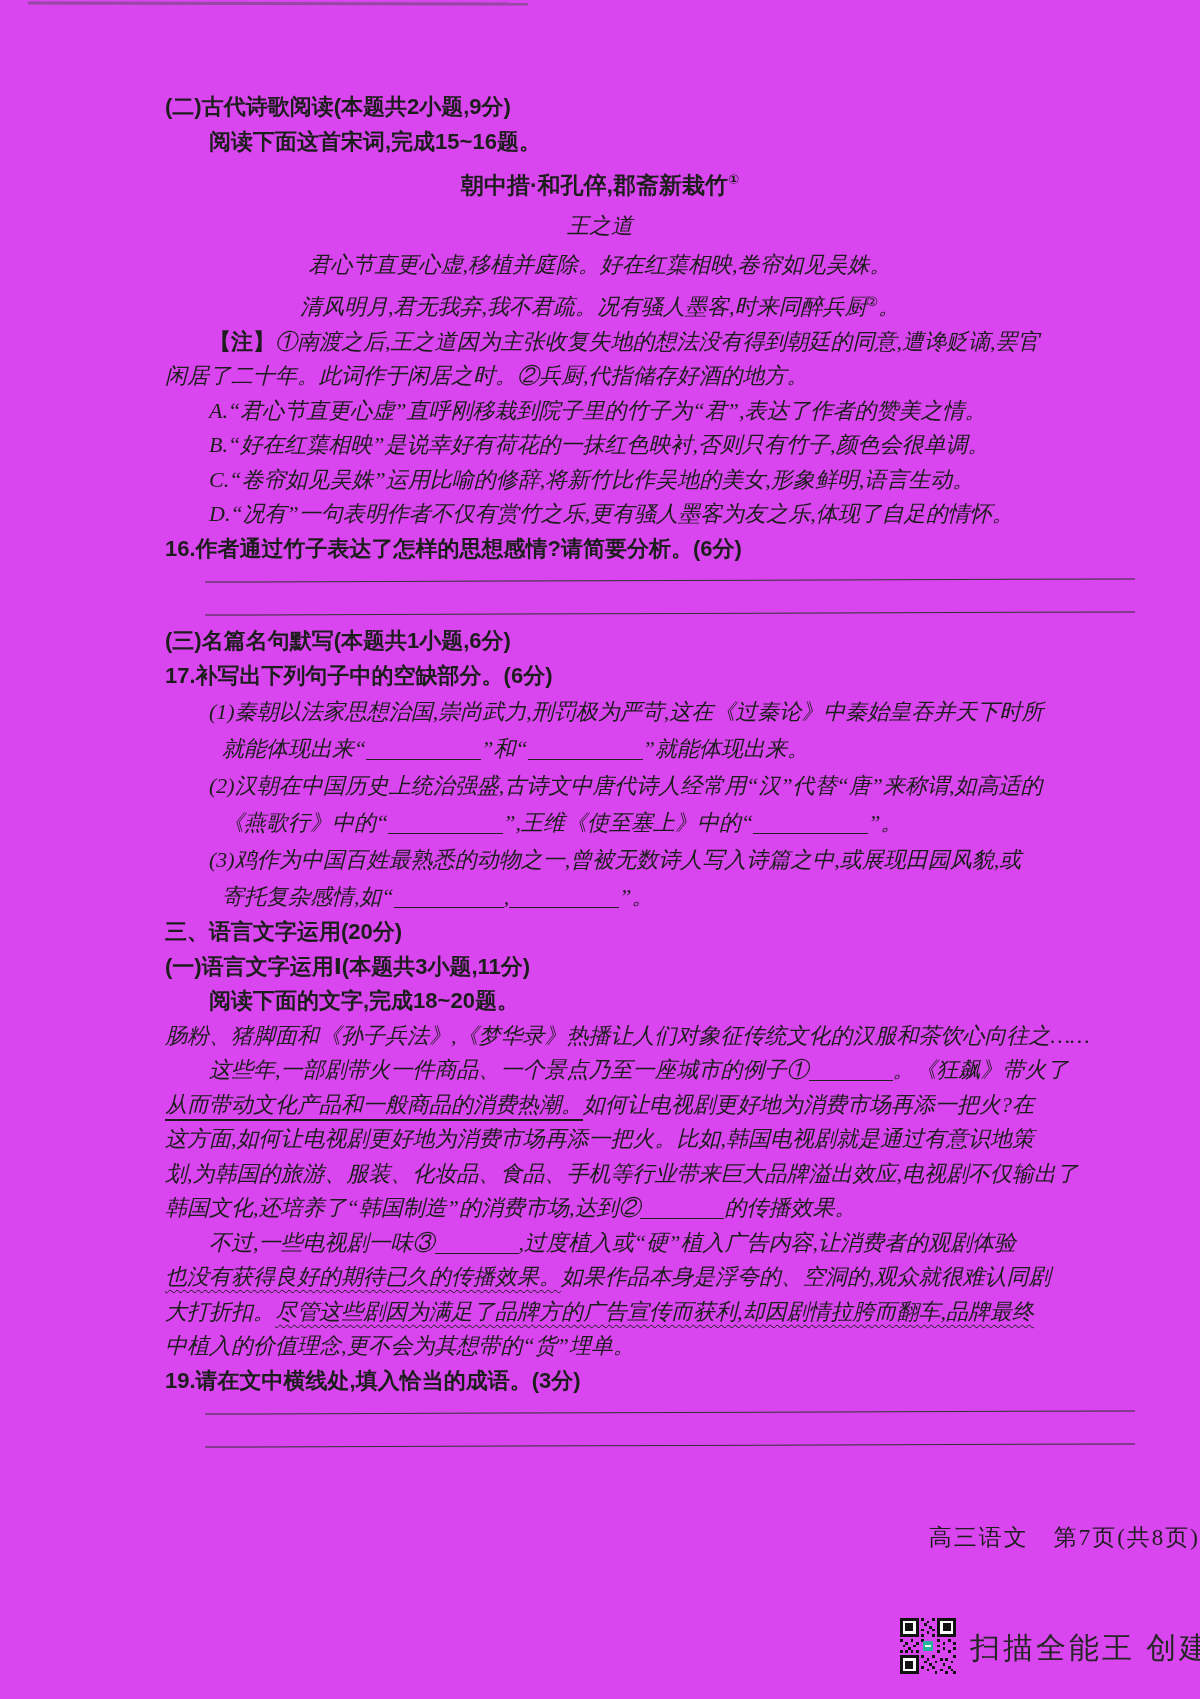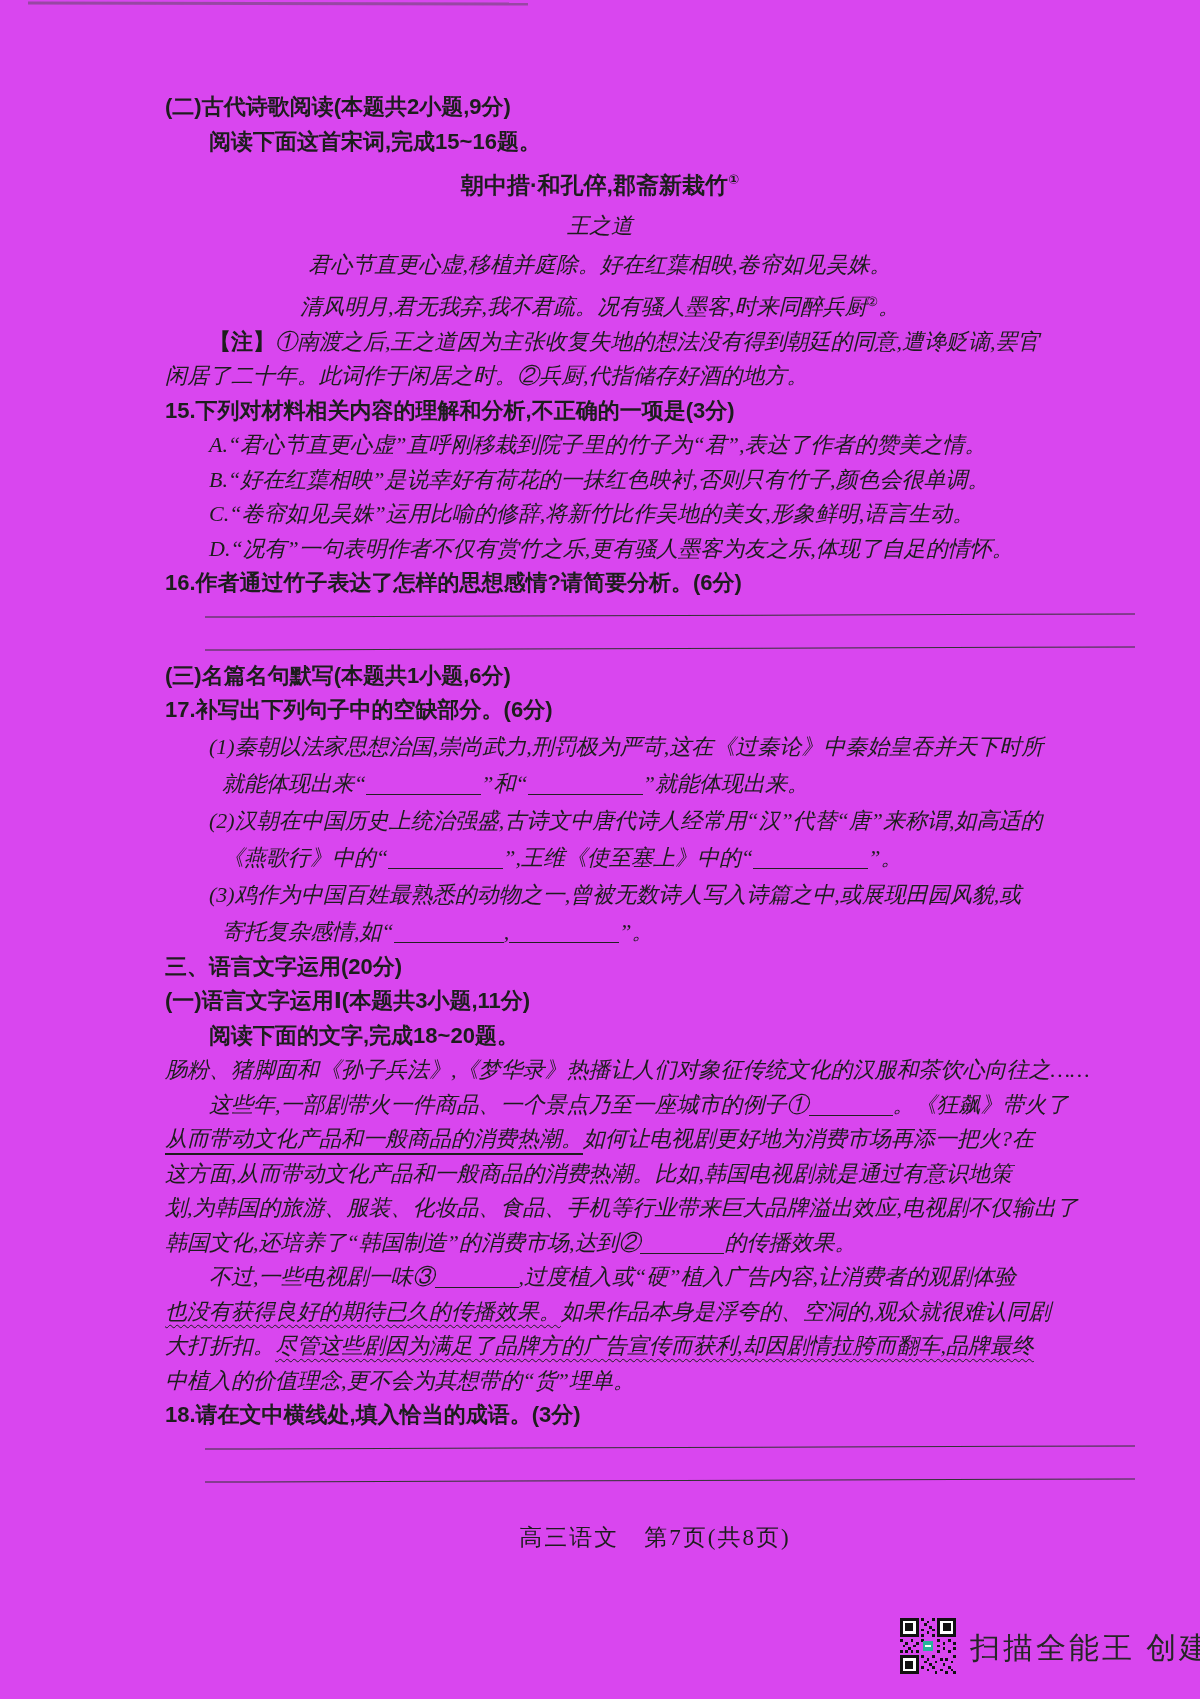--- a/index.html
+++ b/index.html
@@ -23,21 +23,21 @@
   .poem-line{line-height:37px;}
   sup{font-size:13px;font-style:normal;vertical-align:super;}
   .q17line{line-height:37px;}
   .blank{display:inline-block;border-bottom:1.6px solid #222;height:20px;vertical-align:-4px;}
   .w115{width:115px}.w110{width:110px}.w84{width:84px}
   .u-solid{text-decoration:underline;text-underline-offset:7px;text-decoration-thickness:1.5px;}
   .u-wavy{text-decoration:underline wavy;text-underline-offset:5px;text-decoration-thickness:1px;}
   .ans-block{margin:0 0 10px 40px;}
   .ans-line{height:0;border-top:1.8px solid #333;width:930px;margin-top:32px;transform:rotate(-.2deg);}
   .ans-line:first-child{margin-top:14px;}
-  .footer{position:absolute;top:1522px;left:110px;width:1090px;text-align:center;
+  .footer{position:absolute;top:1522px;left:110px;width:1090px;text-align:right;
     font-size:23px;letter-spacing:2px;white-space:nowrap;}
   .qr{position:absolute;left:900px;top:1618px;width:56px;height:56px;}
   .qr svg{width:56px;height:56px;display:block;}
   .qr-label{position:absolute;left:970px;top:1628px;font-size:30px;color:#262626;
     letter-spacing:3px;white-space:nowrap;
     font-family:"Liberation Sans","DejaVu Sans",sans-serif;}
 </style>
 </head>
 <body>
 
@@ -52,21 +52,20 @@
     <div class="poem">
       <div class="poem-title hei"><span>朝中措·和孔倅,郡斋新栽竹</span><sup>①</sup></div>
       <div class="poem-author kai">王之道</div>
       <div class="poem-line kai">君心节直更心虚,移植并庭除。好在红蕖相映,卷帘如见吴姝。</div>
       <div class="poem-line kai"><span>清风明月,君无我弃,我不君疏。况有骚人墨客,时来同醉兵厨</span><sup>②</sup><span>。</span></div>
     </div>
 
     <div class="line ind1 kai"><span class="hei upright">【注】</span><span>①南渡之后,王之道因为主张收复失地的想法没有得到朝廷的同意,遭谗贬谪,罢官</span></div>
     <div class="line kai">闲居了二十年。此词作于闲居之时。②兵厨,代指储存好酒的地方。</div>
 
-    <div class="line hei">15.下列对材料相关内容的理解和分析,不正确的一项是(3分)</div>
     <div class="line ind1 kai">A.“君心节直更心虚”直呼刚移栽到院子里的竹子为“君”,表达了作者的赞美之情。</div>
     <div class="line ind1 kai">B.“好在红蕖相映”是说幸好有荷花的一抹红色映衬,否则只有竹子,颜色会很单调。</div>
     <div class="line ind1 kai">C.“卷帘如见吴姝”运用比喻的修辞,将新竹比作吴地的美女,形象鲜明,语言生动。</div>
     <div class="line ind1 kai">D.“况有”一句表明作者不仅有赏竹之乐,更有骚人墨客为友之乐,体现了自足的情怀。</div>
 
     <div class="line hei">16.作者通过竹子表达了怎样的思想感情?请简要分析。(6分)</div>
     <div class="ans-block">
       <div class="ans-line"></div>
       <div class="ans-line"></div>
     </div>
@@ -84,30 +83,30 @@
     <div class="line ind2 kai q17line"><span>寄托复杂感情,如“</span><span class="blank w110"></span><span>,</span><span class="blank w110"></span><span>”。</span></div>
 
     <div class="line hei">三、语言文字运用(20分)</div>
     <div class="line hei">(一)语言文字运用Ⅰ(本题共3小题,11分)</div>
     <div class="line ind1 hei">阅读下面的文字,完成18~20题。</div>
 
     <div class="line kai">肠粉、猪脚面和《孙子兵法》,《梦华录》热播让人们对象征传统文化的汉服和茶饮心向往之……</div>
     <div class="line ind1 kai"><span>这些年,一部剧带火一件商品、一个景点乃至一座城市的例子①</span><span class="blank w84"></span><span>。《狂飙》带火了</span></div>
 
     <div class="line kai"><span class="u-solid">从而带动文化产品和一般商品的消费热潮。</span><span>如何让电视剧更好地为消费市场再添一把火?在</span></div>
-    <div class="line kai">这方面,从而带动文化产品和一般商品的消费热潮。比如,韩国电视剧就是通过有意识地策</div>
+    <div class="line kai">这方面,如何让电视剧更好地为消费市场再添一把火。比如,韩国电视剧就是通过有意识地策</div>
     <div class="line kai">划,为韩国的旅游、服装、化妆品、食品、手机等行业带来巨大品牌溢出效应,电视剧不仅输出了</div>
     <div class="line kai"><span>韩国文化,还培养了“韩国制造”的消费市场,达到②</span><span class="blank w84"></span><span>的传播效果。</span></div>
 
     <div class="line ind1 kai"><span>不过,一些电视剧一味③</span><span class="blank w84"></span><span>,过度植入或“硬”植入广告内容,让消费者的观剧体验</span></div>
     <div class="line kai"><span class="u-wavy">也没有获得良好的期待已久的传播效果。</span><span>如果作品本身是浮夸的、空洞的,观众就很难认同剧</span></div>
     <div class="line kai"><span>大打折扣。</span><span class="u-wavy">尽管这些剧因为满足了品牌方的广告宣传而获利,却因剧情拉胯而翻车,品牌最终</span></div>
     <div class="line kai">中植入的价值理念,更不会为其想带的“货”埋单。</div>
 
-    <div class="line hei">18.请在文中横线处,填入恰当的成语。(3分)</div>
+    <div class="line hei">19.请在文中横线处,填入恰当的成语。(3分)</div>
     <div class="ans-block">
       <div class="ans-line"></div>
       <div class="ans-line"></div>
     </div>
 
   </main>
 
   <div class="footer">高三语文　第7页(共8页)</div>
 
   <div class="qr">

